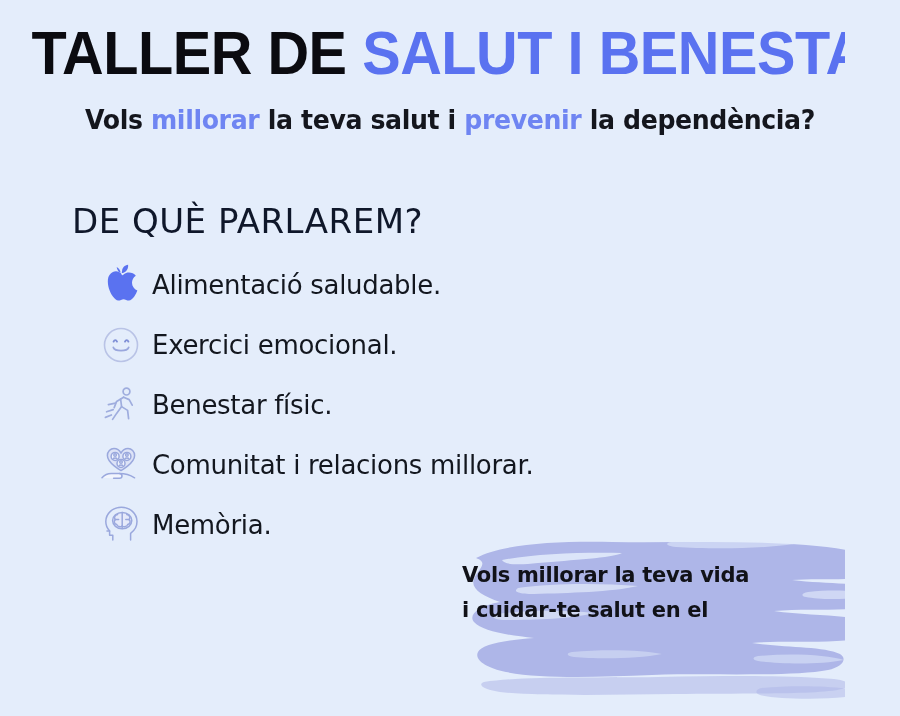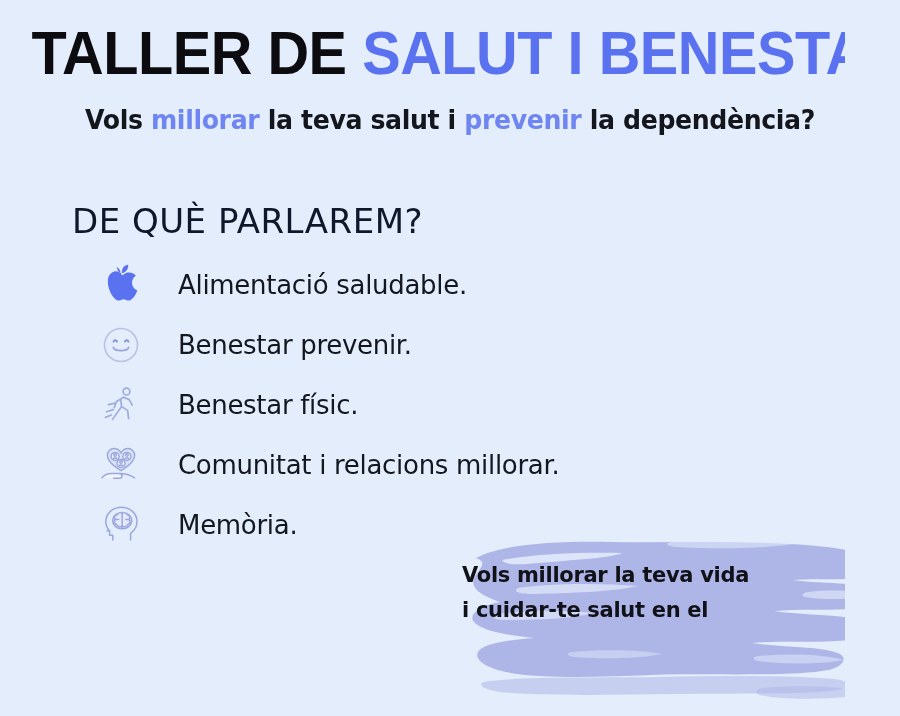--- a/index.html
+++ b/index.html
@@ -109,21 +109,21 @@
     display: block;
   }
   .topic-label {
     font-family: "DejaVu Sans", sans-serif;
     font-weight: 400;
     font-size: 26px;
     line-height: 30px;
     letter-spacing: -0.3px;
     color: #13171f;
     white-space: nowrap;
-    margin-left: 32px;
+    margin-left: 6px;
   }
 
   
   .callout {
     position: absolute;
     left: 462px;
     top: 536px;
     width: 424px;
     height: 168px;
   }
@@ -184,21 +184,21 @@
 
     <li class="topic-item">
       <span class="topic-icon">
         <svg width="38" height="38" viewBox="0 0 38 38" aria-hidden="true">
           <circle cx="19" cy="19" r="16.5" fill="none" stroke="#b9c3e6" stroke-width="1.6"></circle>
           <path d="M11.6 15.6c.9-2 2.5-2 3.4 0" fill="none" stroke="#7f8fd6" stroke-width="1.9" stroke-linecap="round"></path>
           <path d="M23 15.6c.9-2 2.5-2 3.4 0" fill="none" stroke="#7f8fd6" stroke-width="1.9" stroke-linecap="round"></path>
           <path d="M11.3 21.4c1.6 4.4 13.8 4.4 15.4 0" fill="none" stroke="#9aa7dd" stroke-width="1.7" stroke-linecap="round"></path>
         </svg>
       </span>
-      <span class="topic-label">Benestar prevenir.</span>
+      <span class="topic-label">Exercici emocional.</span>
     </li>
 
     <li class="topic-item">
       <span class="topic-icon">
         <svg width="40" height="40" viewBox="0 0 40 40" aria-hidden="true">
           <g fill="none" stroke="#9fadde" stroke-width="1.7" stroke-linecap="round" stroke-linejoin="round">
             <circle cx="25.5" cy="6.6" r="3.4"></circle>
             <path d="M22.6 12.2 L15.6 16.4 L13.2 22.6"></path>
             <path d="M22.6 12.2 L28.2 14.6 L31.2 20.2"></path>
             <path d="M19.6 14.0 L20.6 21.6 L15.6 28.4 L11.6 34.4"></path>

